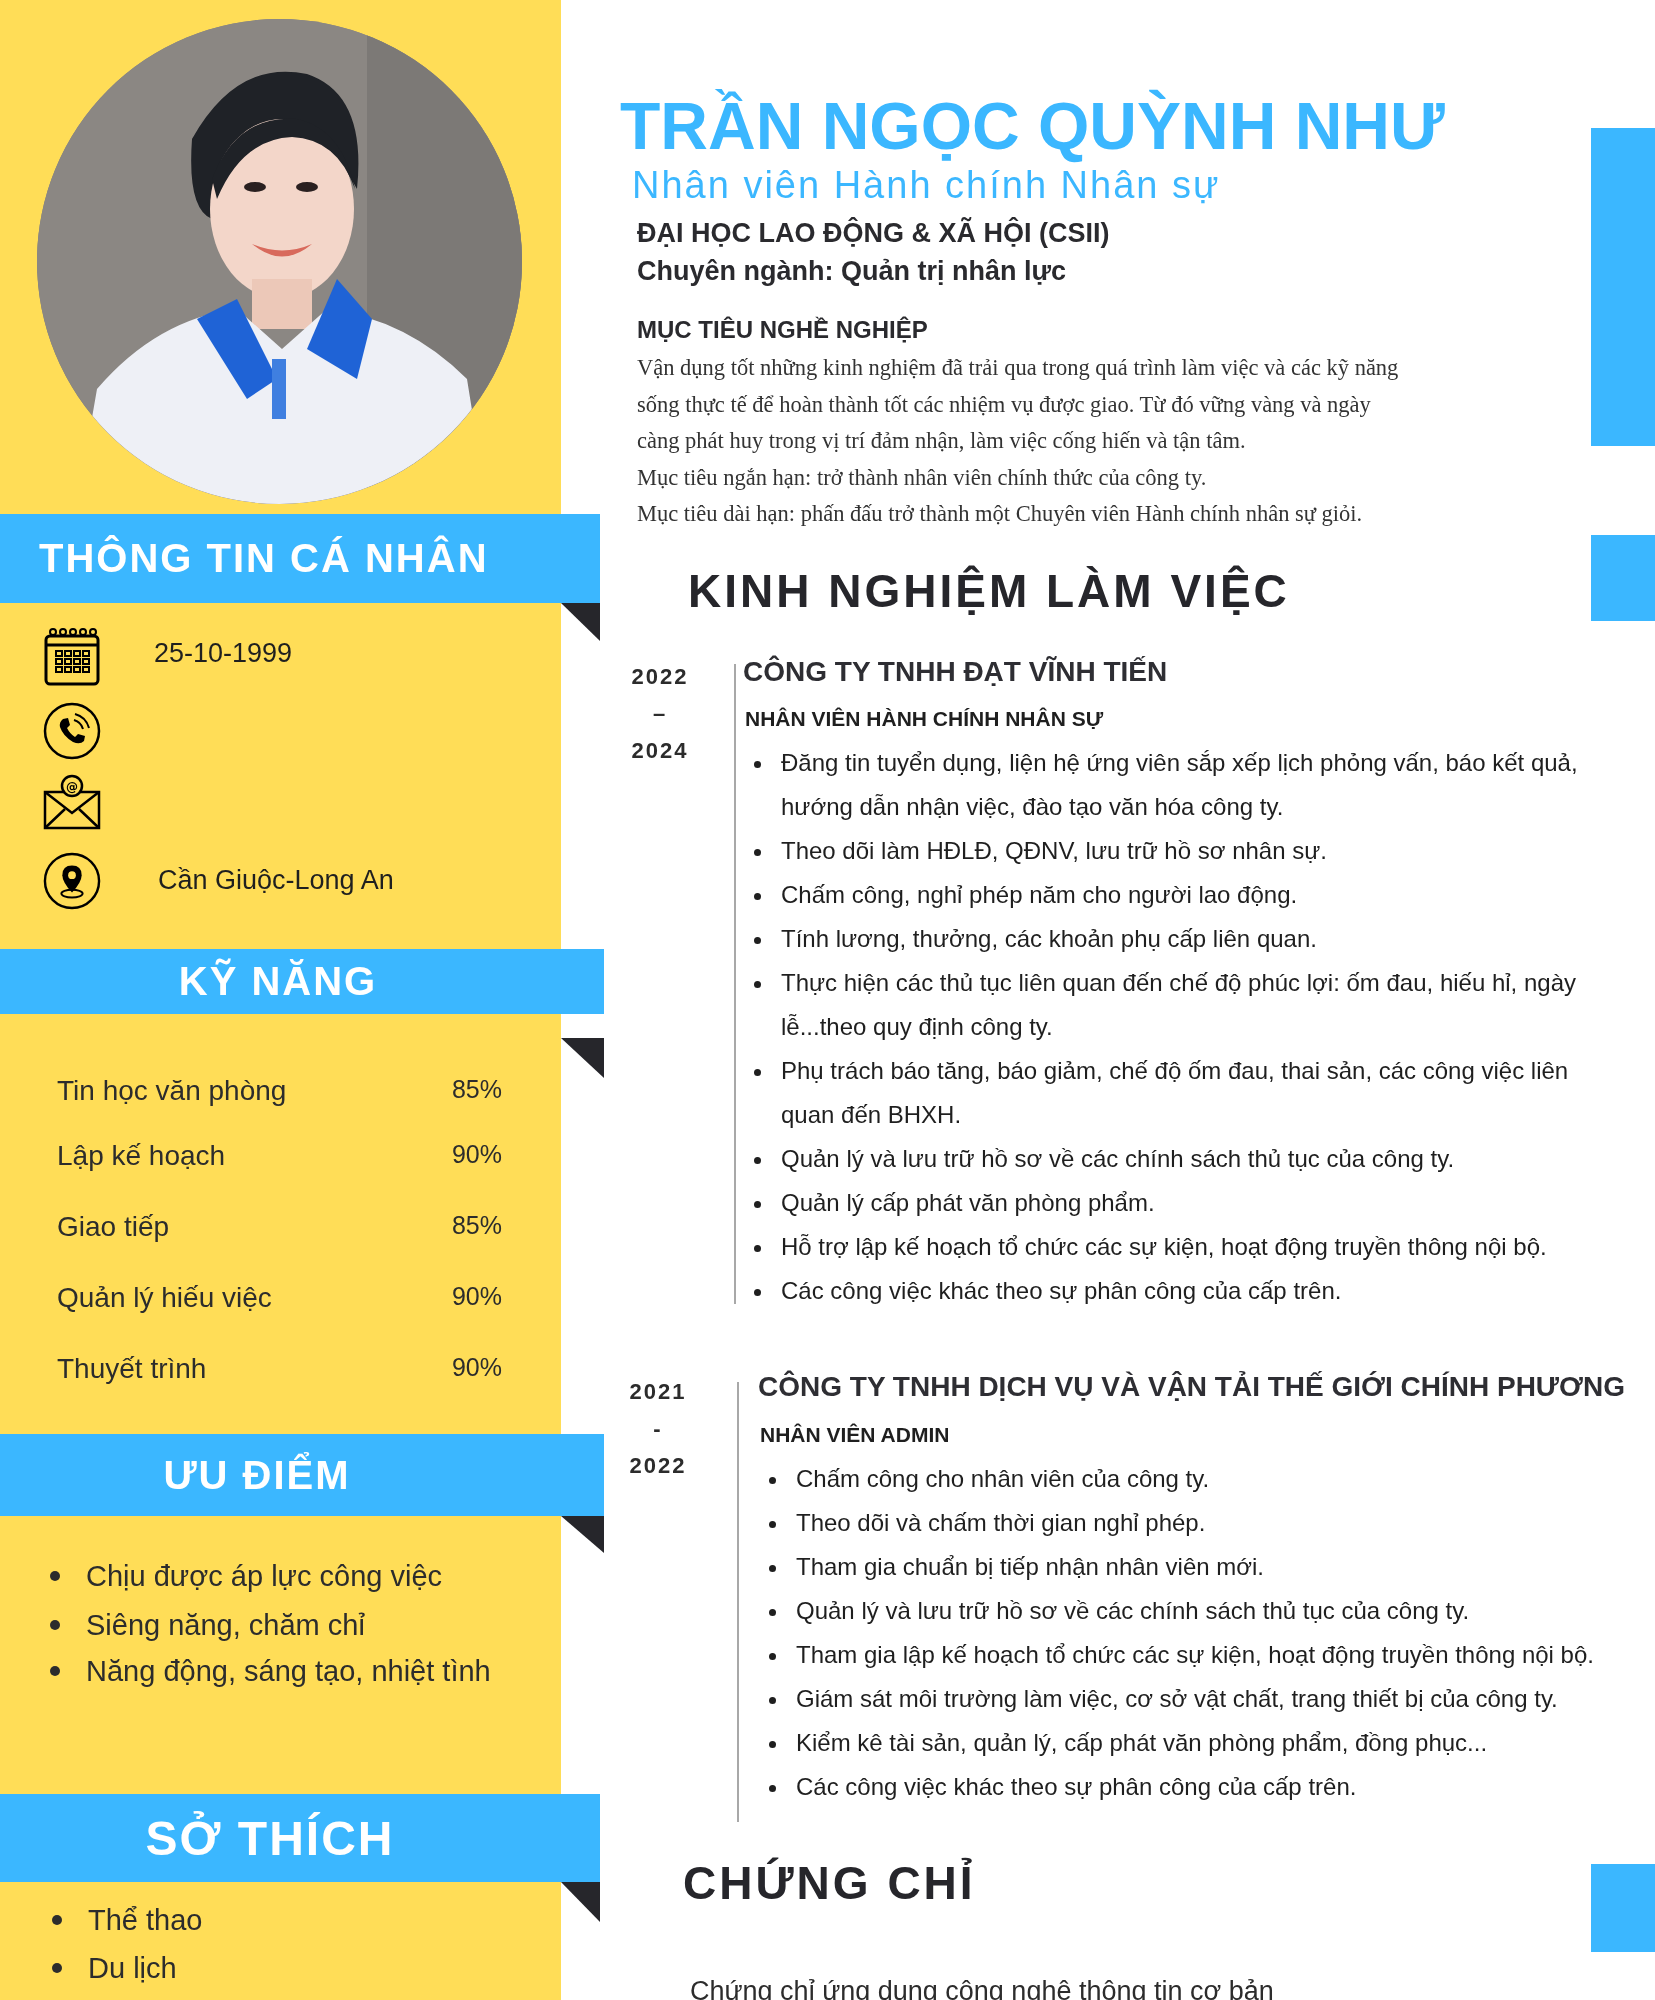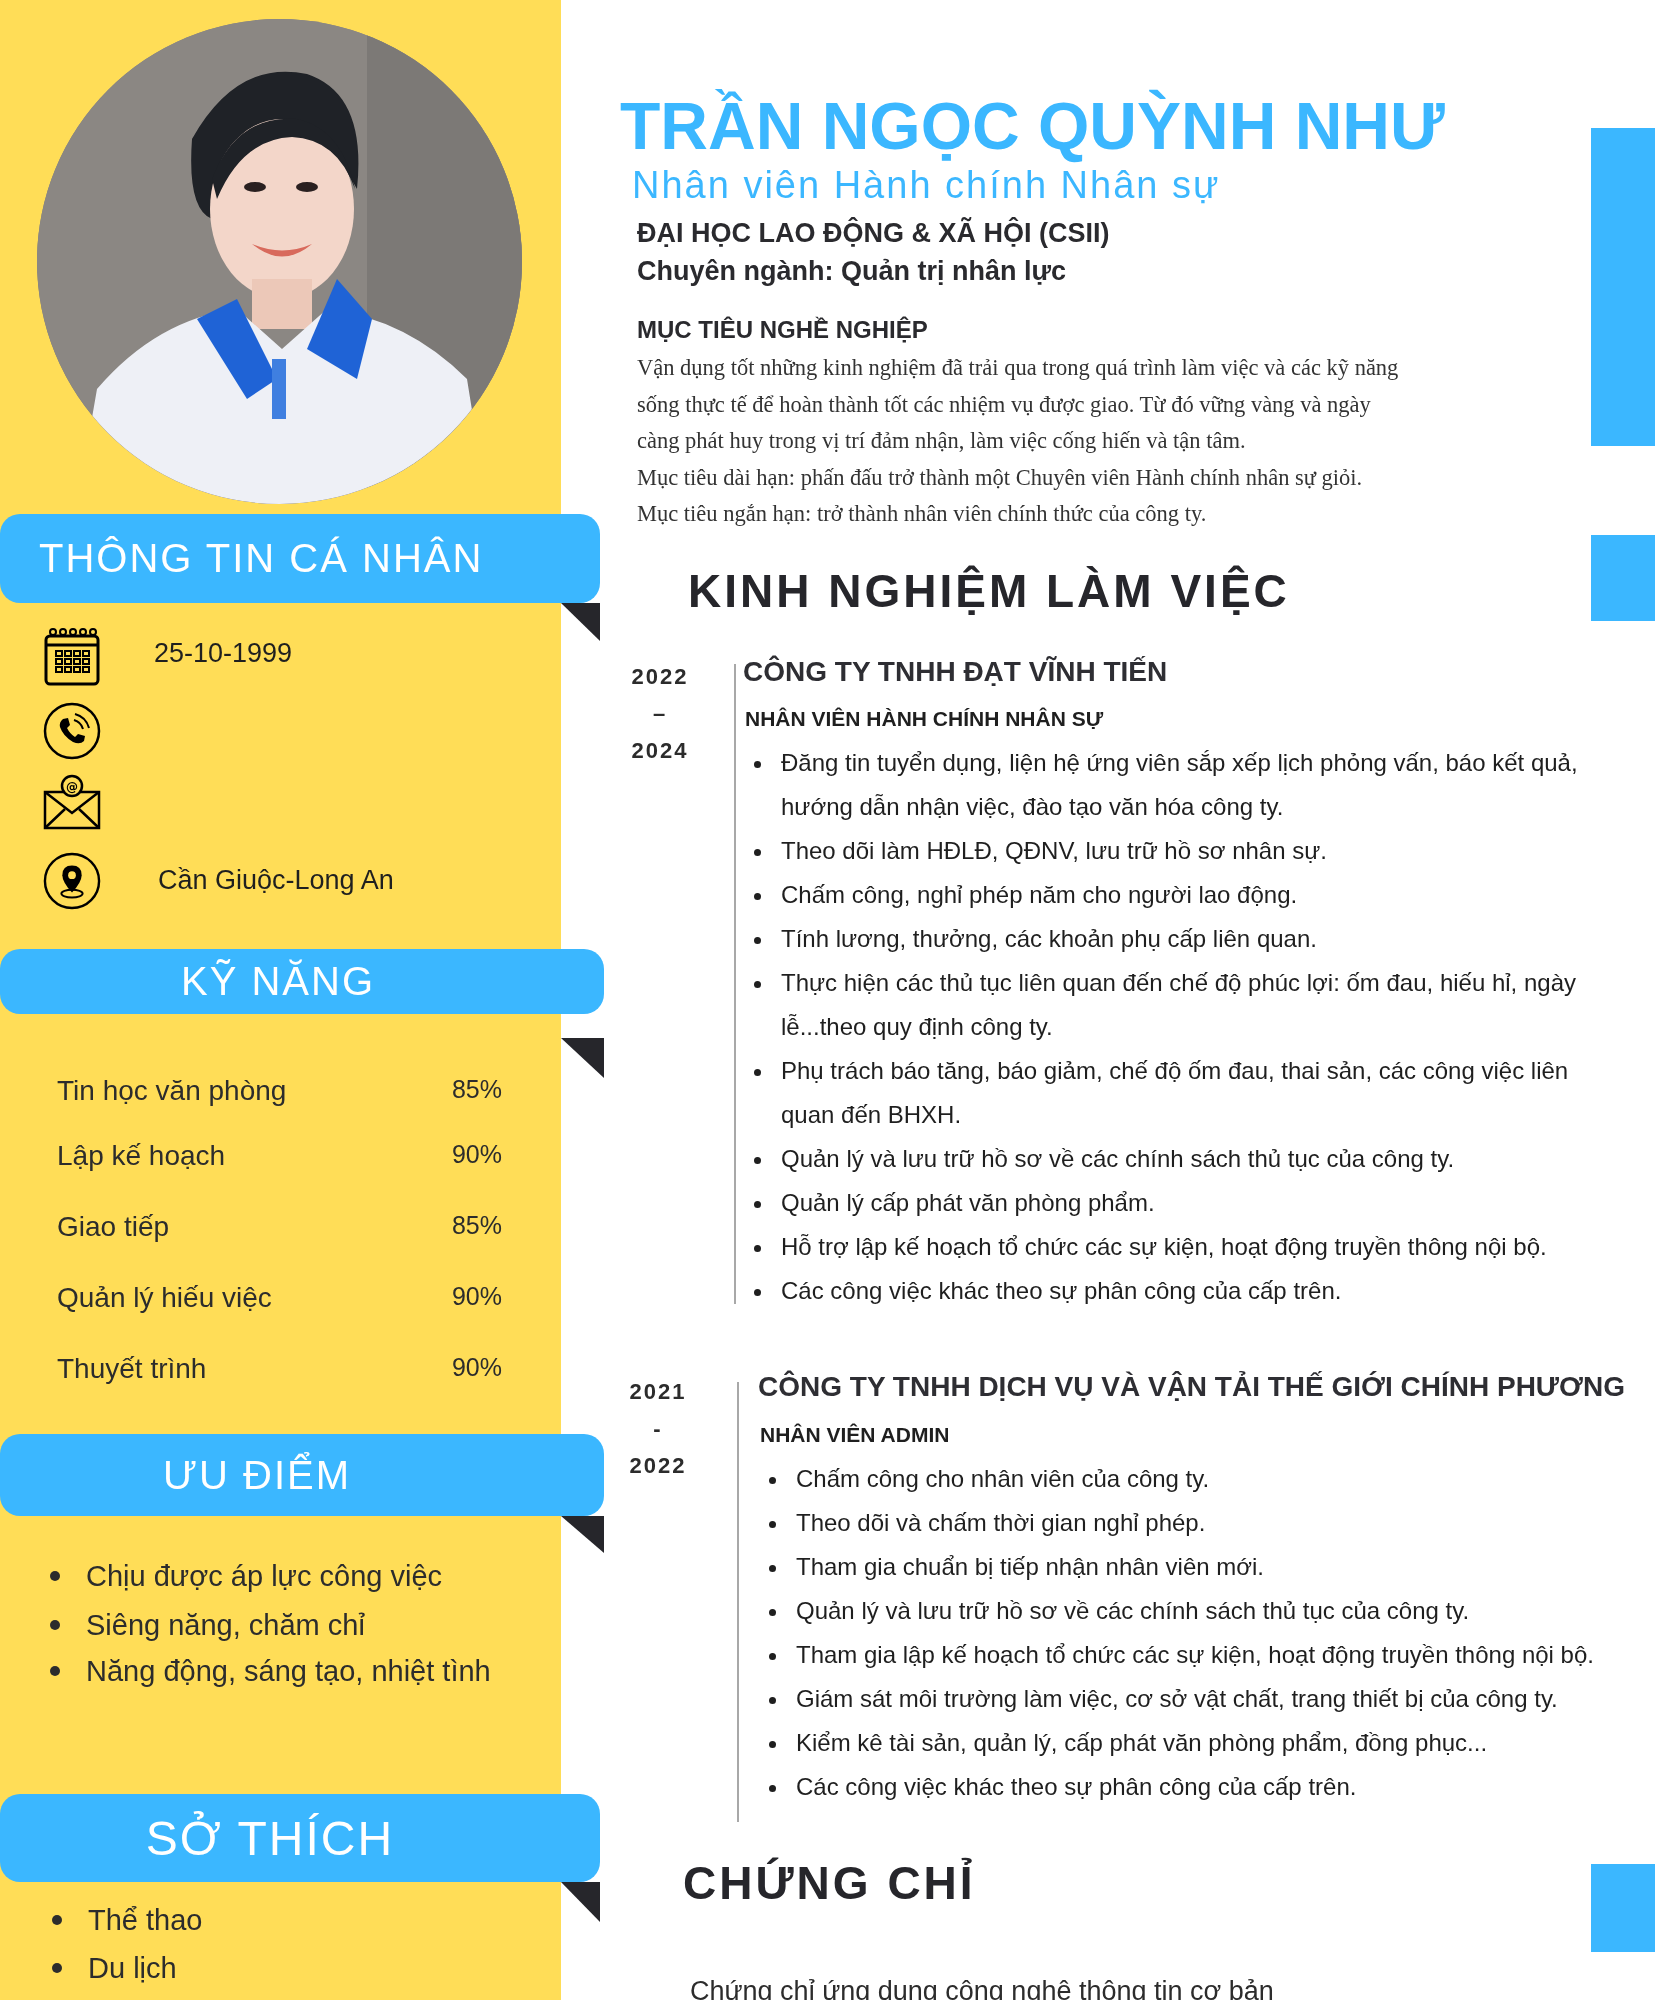--- a/index.html
+++ b/index.html
@@ -5,22 +5,22 @@
   * { box-sizing: border-box; margin: 0; padding: 0; }
   html, body { width: 1655px; height: 2000px; overflow: hidden; background: #ffffff; }
   body { position: relative; font-family: "Liberation Sans", "DejaVu Sans", sans-serif; color: #26262b; }
 
   .sidebar { position: absolute; left: 0; top: 0; width: 561px; height: 2000px; background: #ffdd57; }
 
   .photo { position: absolute; left: 37px; top: 19px; width: 485px; height: 485px; border-radius: 50%; overflow: hidden;
            background: radial-gradient(circle at 55% 38%, #8f8a85 0%, #8a8682 40%, #7d7a77 70%, #6f6d6b 100%); }
   .photo svg { width: 100%; height: 100%; display: block; }
 
-  .ribbon { position: absolute; left: 0; background: #3bb7ff; color: #ffffff; font-weight: normal; letter-spacing: 2px;
-            display: flex; align-items: center; border-radius: 20px; }
+  .ribbon { position: absolute; left: 0; background: #3bb7ff; color: #ffffff; font-weight: bold; letter-spacing: 2px;
+            display: flex; align-items: center; }
   .fold { position: absolute; width: 0; height: 0; border-style: solid; }
 
   .contact-row { position: absolute; left: 43px; display: flex; align-items: center; }
   .contact-icon { width: 58px; height: 58px; display: flex; align-items: center; justify-content: center; }
   .contact-text { position: absolute; font-size: 27px; color: #1f1f1f; white-space: nowrap; }
 
   .skill-row { position: absolute; left: 57px; width: 445px; font-size: 28px; color: #2c2c2c; }
   .skill-row .pct { position: absolute; right: 0; top: 0; font-size: 25px; }
 
   .bullets { position: absolute; list-style: none; font-size: 29px; color: #2c2c2c; }
@@ -205,22 +205,22 @@
 <div class="name">TRẦN NGỌC QUỲNH NHƯ</div>
 <div class="title">Nhân viên Hành chính Nhân sự</div>
 <div class="school">ĐẠI HỌC LAO ĐỘNG &amp; XÃ HỘI (CSII)</div>
 <div class="major">Chuyên ngành: Quản trị nhân lực</div>
 
 <div class="obj-head">MỤC TIÊU NGHỀ NGHIỆP</div>
 <div class="obj-text">
   <div>Vận dụng tốt những kinh nghiệm đã trải qua trong quá trình làm việc và các kỹ năng</div>
   <div>sống thực tế để hoàn thành tốt các nhiệm vụ được giao. Từ đó vững vàng và ngày</div>
   <div>càng phát huy trong vị trí đảm nhận, làm việc cống hiến và tận tâm.</div>
+  <div>Mục tiêu ngắn hạn: trở thành nhân viên chính thức của công ty.</div>
   <div>Mục tiêu dài hạn: phấn đấu trở thành một Chuyên viên Hành chính nhân sự giỏi.</div>
-  <div>Mục tiêu ngắn hạn: trở thành nhân viên chính thức của công ty.</div>
 </div>
 
 <div class="section-title" style="left:688px; top:564px;">KINH NGHIỆM LÀM VIỆC</div>
 
 <div class="years" style="left:605px; top:658px;">
   <div>2022</div>
   <div>–</div>
   <div>2024</div>
 </div>
 <div class="vline" style="left:734px; top:664px; height:640px;"></div>

